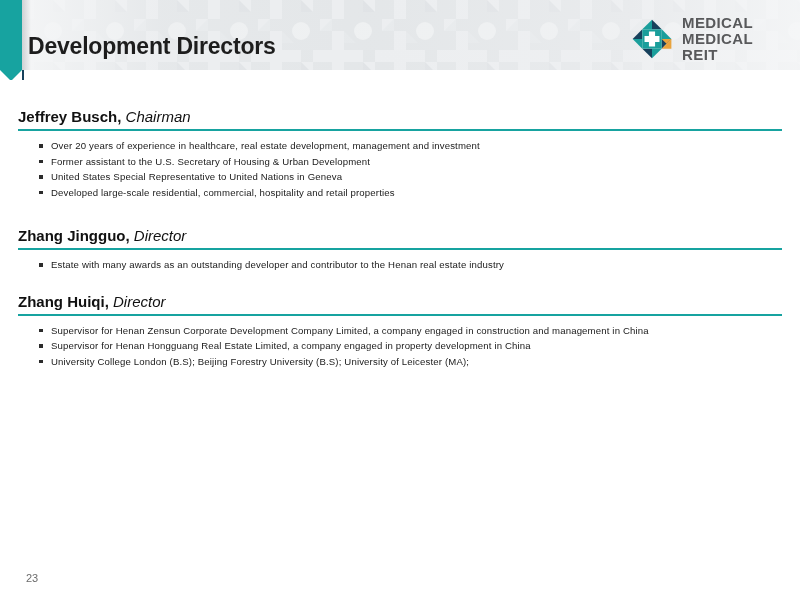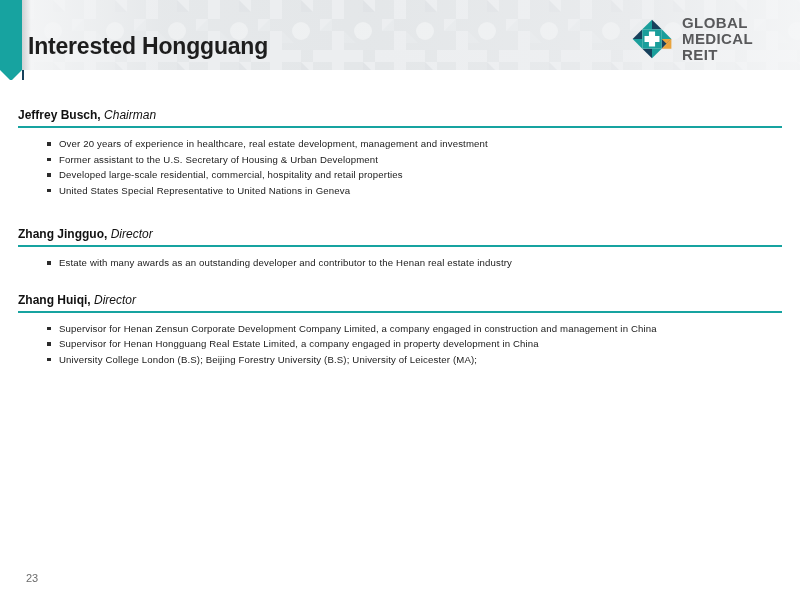--- a/index.html
+++ b/index.html
@@ -105,38 +105,38 @@
   
   .content {
     position: absolute;
     left: 18px;
     top: 108px;
     width: 768px;
   }
   .bio-section { margin-bottom: 6px; }
 
   .bio-name {
-    font-size: 12px;
+    font-size: 15px;
     color: #111111;
     white-space: nowrap;
     margin-bottom: 4px;
   }
   .bio-name .nm { font-weight: bold; }
   .bio-name .role { font-style: italic; font-weight: normal; }
 
   .rule {
     height: 2px;
     background: #17a3a0;
     width: 764px;
     margin-bottom: 7px;
   }
 
   ul.bullets {
     list-style: none;
-    margin: 8px;
+    margin: 0;
     padding: 0 0 0 21px;
   }
   ul.bullets li {
     position: relative;
     font-size: 9.6px;
     color: #1a1a1a;
     line-height: 1.62;
     padding-left: 12px;
     white-space: nowrap;
     letter-spacing: 0.15px;
@@ -186,21 +186,21 @@
     <div class="header-fade"></div>
   </div>
 
   <div class="accent-shadow"></div>
 
   <svg class="accent-bar" viewBox="0 0 24 80">
     <polygon points="0,0 22,0 22,70 11,81 0,70" fill="#17a3a0"></polygon>
     <polygon points="22,70 44,70 33,81 22,81" fill="#17415c"></polygon>
   </svg>
 
-  <div class="slide-title">Interested Hongguang</div>
+  <div class="slide-title">Development Directors</div>
 
   <div class="logo">
     <svg class="logo-mark" viewBox="0 0 100 100">
 
       <path d="M50 6 L72 28 L50 28 Z" fill="#17415c"></path>
       <path d="M50 6 L28 28 L50 28 Z" fill="#1a9e9b"></path>
       <path d="M94 50 L72 72 L72 50 Z" fill="#17415c"></path>
       <path d="M94 50 L72 28 L72 50 Z" fill="#1a9e9b"></path>
       <path d="M50 94 L28 72 L50 72 Z" fill="#17415c"></path>
       <path d="M50 94 L72 72 L50 72 Z" fill="#1a9e9b"></path>
@@ -208,38 +208,38 @@
       <path d="M6 50 L28 72 L28 50 Z" fill="#1a9e9b"></path>
 
       <path d="M94 50 L72 72 L94 72 Z" fill="#e8a33d"></path>
       <path d="M72 50 L94 50 L83 61 Z" fill="#e8a33d"></path>
 
       <rect x="28" y="28" width="44" height="44" fill="#1a9e9b"></rect>
 
       <path d="M43 33 H57 V43 H67 V57 H57 V67 H43 V57 H33 V43 H43 Z" fill="#ffffff"></path>
     </svg>
     <div class="logo-words">
-      <span>GLOBAL</span>
+      <span>MEDICAL</span>
       <span>MEDICAL REIT</span>
     </div>
   </div>
 
   <div class="content">
 
     <div class="bio-section">
       <div class="bio-name">
         <span class="nm">Jeffrey Busch,</span>
         <span class="role">Chairman</span>
       </div>
       <div class="rule"></div>
       <ul class="bullets">
         <li>Over 20 years of experience in healthcare, real estate development,  management  and investment</li>
         <li>Former  assistant to the  U.S.  Secretary of Housing &amp; Urban Development</li>
+        <li>United  States Special Representative to United  Nations in Geneva</li>
         <li>Developed  large-scale residential, commercial, hospitality and retail properties</li>
-        <li>United  States Special Representative to United  Nations in Geneva</li>
       </ul>
     </div>
 
     <div class="gap-1"></div>
 
     <div class="bio-section">
       <div class="bio-name">
         <span class="nm">Zhang Jingguo,</span>
         <span class="role">Director</span>
       </div>

